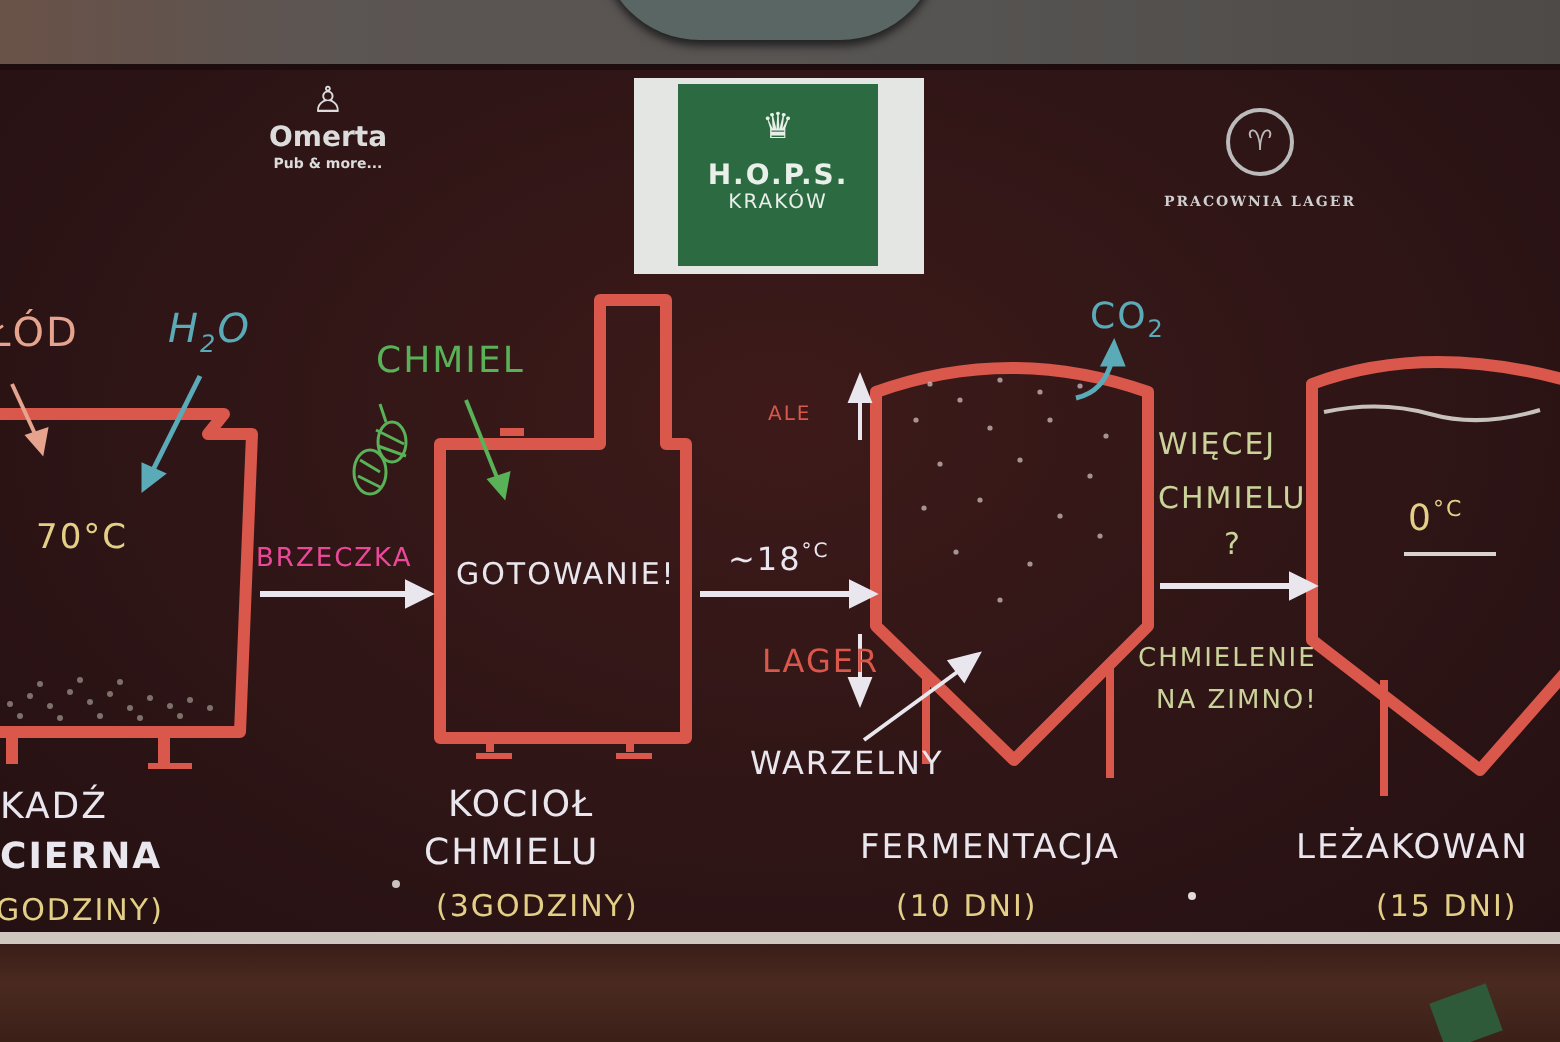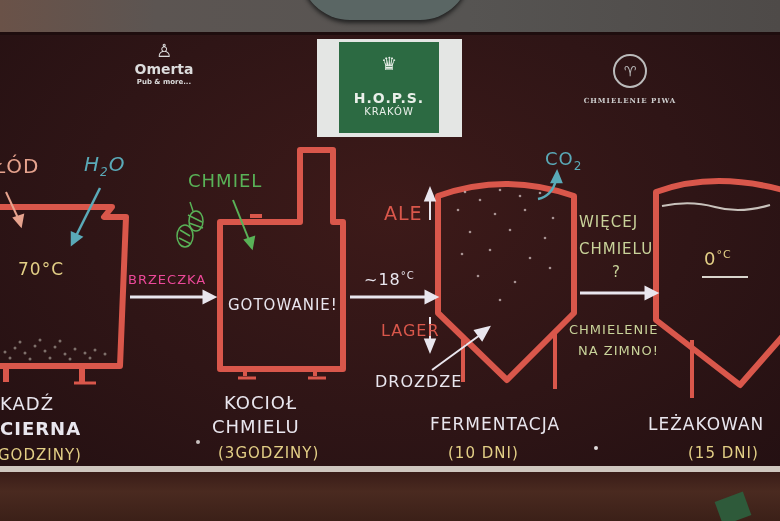--- a/index.html
+++ b/index.html
@@ -143,40 +143,40 @@
 
 <div class="logo" style="left:132px;top:42px;width:64px;">
   <div style="font-size:18px;line-height:18px;">♙</div>
   <div style="font-family:'DejaVu Sans',sans-serif;font-weight:bold;font-size:14px;line-height:18px;">Omerta</div>
   <div style="font-size:7px;font-weight:bold;">Pub &amp; more...</div>
 </div>
 
 <div class="hops-card">
   <div class="hops-inner">
     <div style="font-size:18px;margin-top:12px;line-height:20px;">♛</div>
-    <div style="font-size:14px;font-weight:bold;letter-spacing:1px;margin-top:16px;">H.O.P.S.</div>
+    <div style="font-size:14px;font-weight:bold;letter-spacing:1px;margin-top:6px;">H.O.P.S.</div>
     <div style="font-size:10px;letter-spacing:1px;">KRAKÓW</div>
   </div>
 </div>
 
 <div class="logo" style="left:578px;top:54px;width:104px;">
   <div style="width:30px;height:30px;margin:0 auto;border:2px solid #bbb;border-radius:50%;font-size:14px;line-height:30px;color:#bbb;">♈</div>
-  <div style="font-family:'DejaVu Serif',serif;font-size:7px;font-weight:bold;letter-spacing:1px;margin-top:8px;color:#cfcfcf;">CHMIELENIE PIWA</div>
+  <div style="font-family:'DejaVu Serif',serif;font-size:7px;font-weight:bold;letter-spacing:1px;margin-top:8px;color:#cfcfcf;">PRACOWNIA LAGER</div>
 </div>
 
 <div class="chalk peach" style="left:-6px;top:154px;font-size:20px;">ŁÓD</div>
 <div class="chalk blue" style="left:84px;top:152px;font-size:20px;font-style:italic;"><span>H</span><sub style="font-size:12px;">2</sub><span>O</span></div>
 <div class="chalk yellow" style="left:18px;top:259px;font-size:17px;">70°C</div>
 <div class="chalk purple" style="left:128px;top:272px;font-size:13px;">BRZECZKA</div>
 <div class="chalk green" style="left:188px;top:170px;font-size:18px;">CHMIEL</div>
-<div class="chalk white" style="left:228px;top:296px;font-size:15px;">GOTOWANIE!</div>
-<div class="chalk red" style="left:384px;top:202px;font-size:19px;text-align:center;">ALE</div>
+<div class="chalk white" style="left:228px;top:278px;font-size:15px;">GOTOWANIE!</div>
+<div class="chalk red" style="left:384px;top:202px;font-size:10px;text-align:center;">ALE</div>
 <div class="chalk white" style="left:364px;top:270px;font-size:16px;"><span>~18</span><sup style="font-size:10px;">°C</sup></div>
 <div class="chalk red" style="left:354px;top:321px;font-size:16px;margin-left:27px;">LAGER</div>
-<div class="chalk white" style="left:375px;top:372px;font-size:16px;">DROZDZE</div>
+<div class="chalk white" style="left:375px;top:372px;font-size:16px;">WARZELNY</div>
 <div class="chalk blue" style="left:545px;top:148px;font-size:18px;"><span>CO</span><sub style="font-size:12px;">2</sub></div>
 <div class="chalk ltgreen" style="left:579px;top:213px;font-size:15px;">WIĘCEJ</div>
 <div class="chalk ltgreen" style="left:579px;top:240px;font-size:15px;">CHMIELU</div>
 <div class="chalk ltgreen" style="left:612px;top:263px;font-size:15px;">?</div>
 <div class="chalk ltgreen" style="left:569px;top:322px;font-size:13px;">CHMIELENIE</div>
 <div class="chalk ltgreen" style="left:578px;top:343px;font-size:13px;">NA ZIMNO!</div>
 <div class="chalk yellow" style="left:704px;top:248px;font-size:18px;"><span>0</span><sup style="font-size:11px;">°C</sup></div>
 
 <div class="chalk white" style="left:0px;top:393px;font-size:18px;">KADŹ</div>
 <div class="chalk white" style="left:0px;top:418px;font-size:18px;font-weight:bold;">CIERNA</div>

